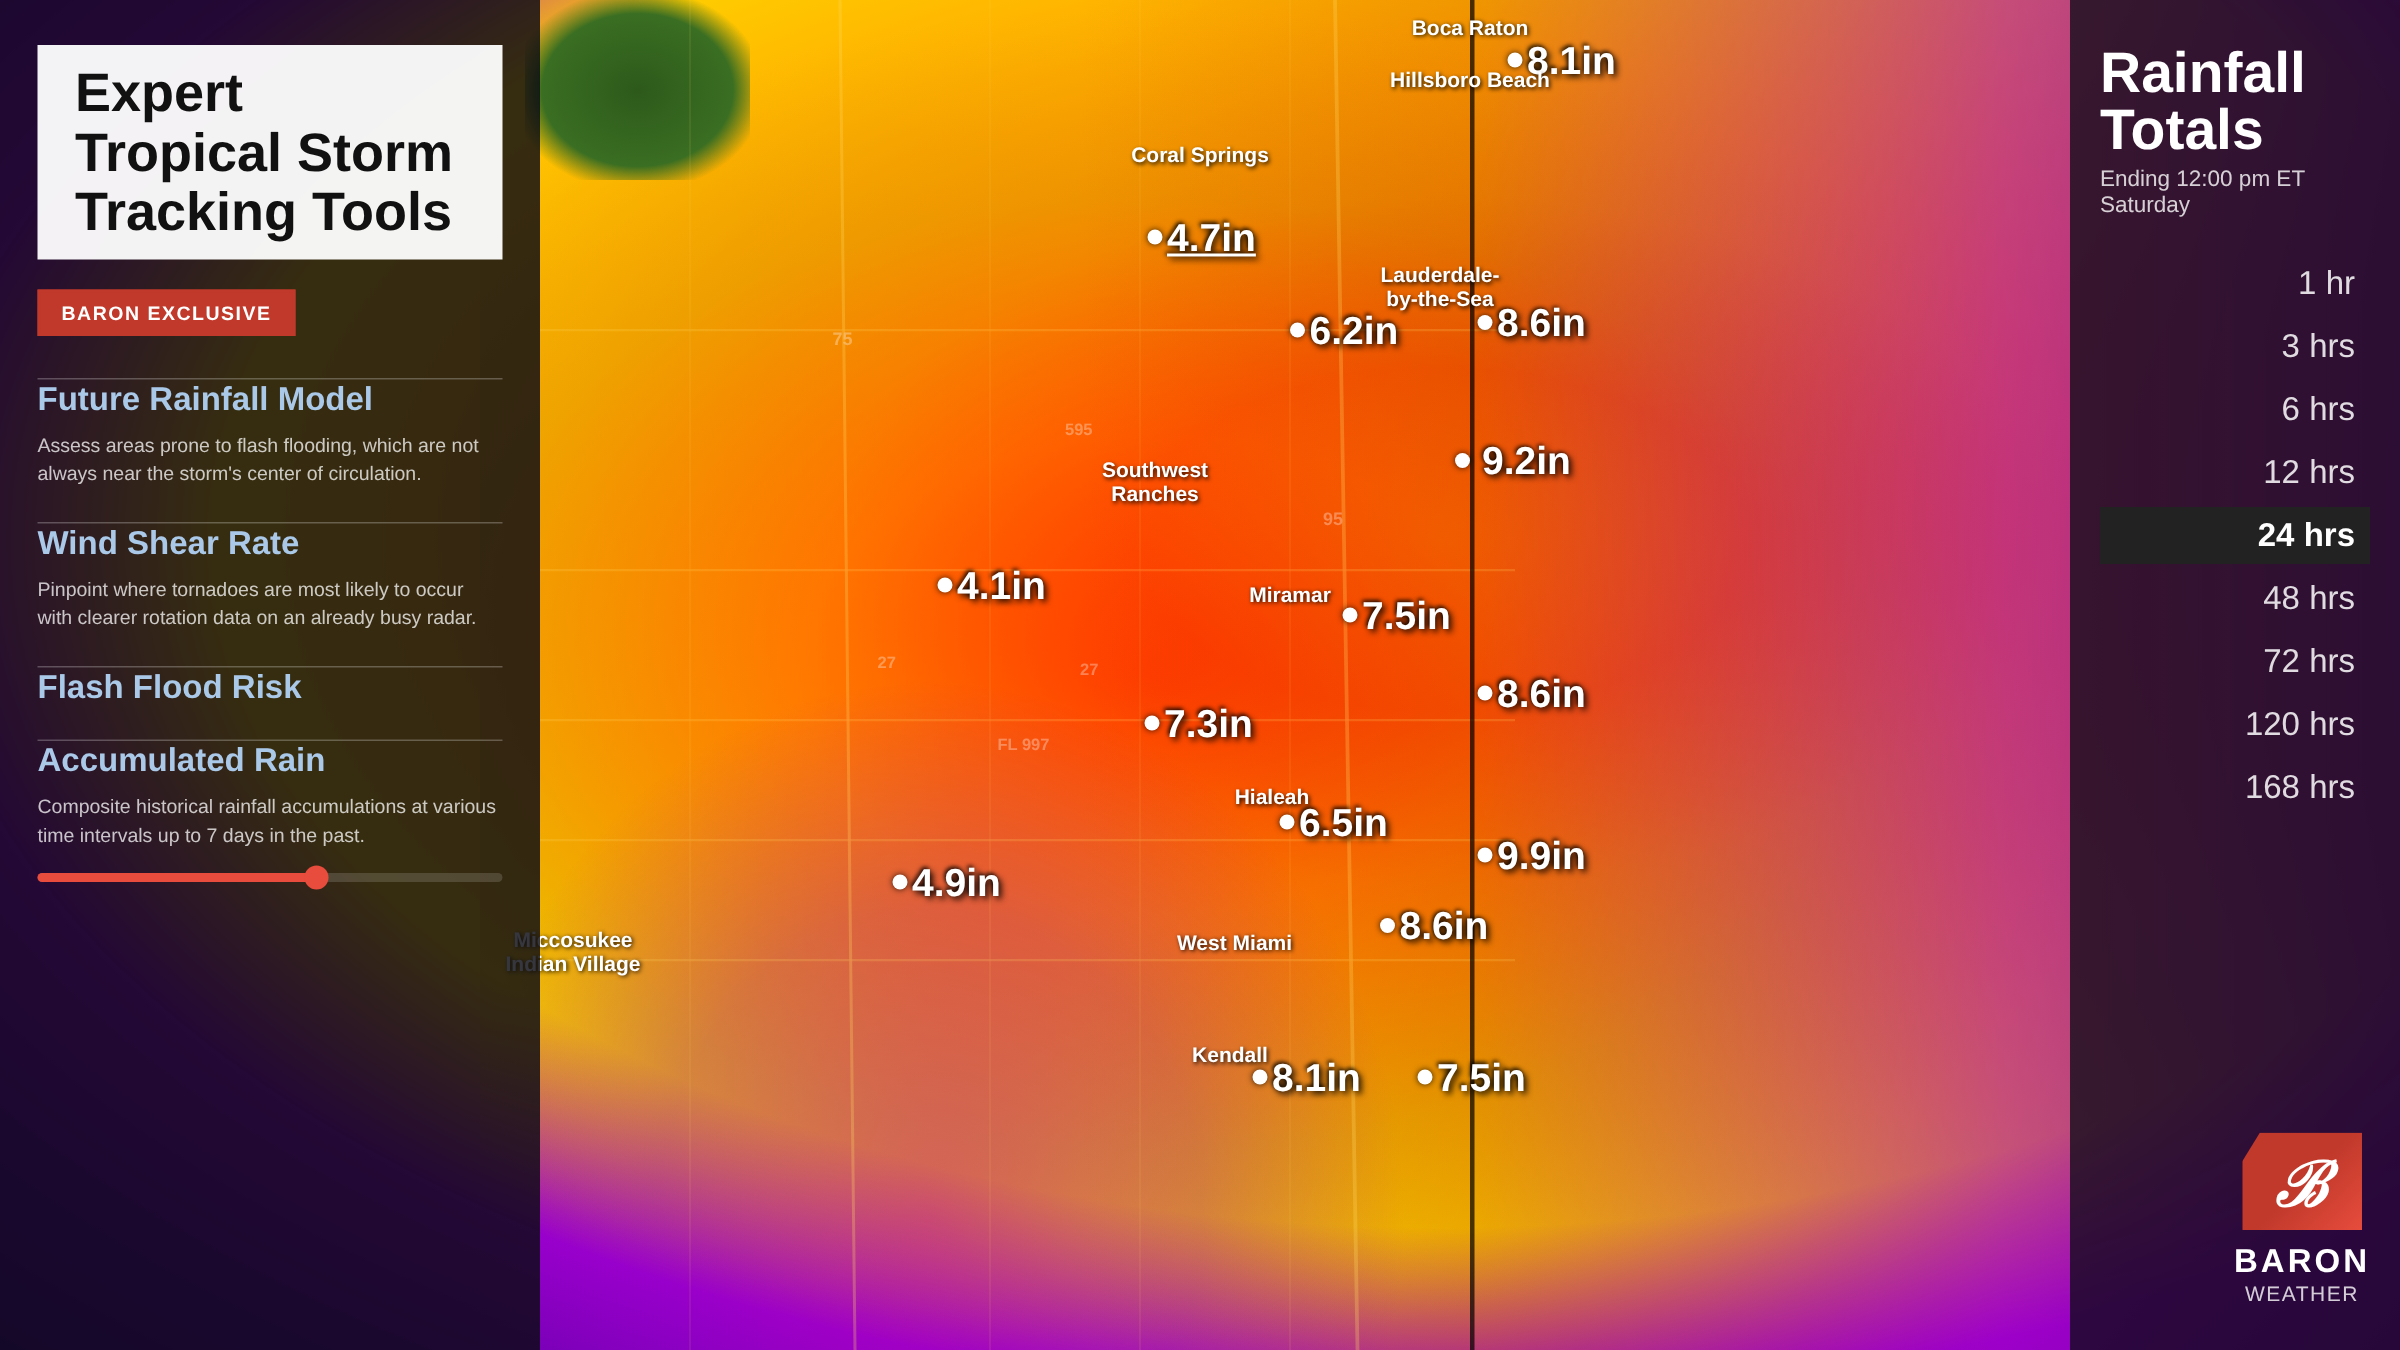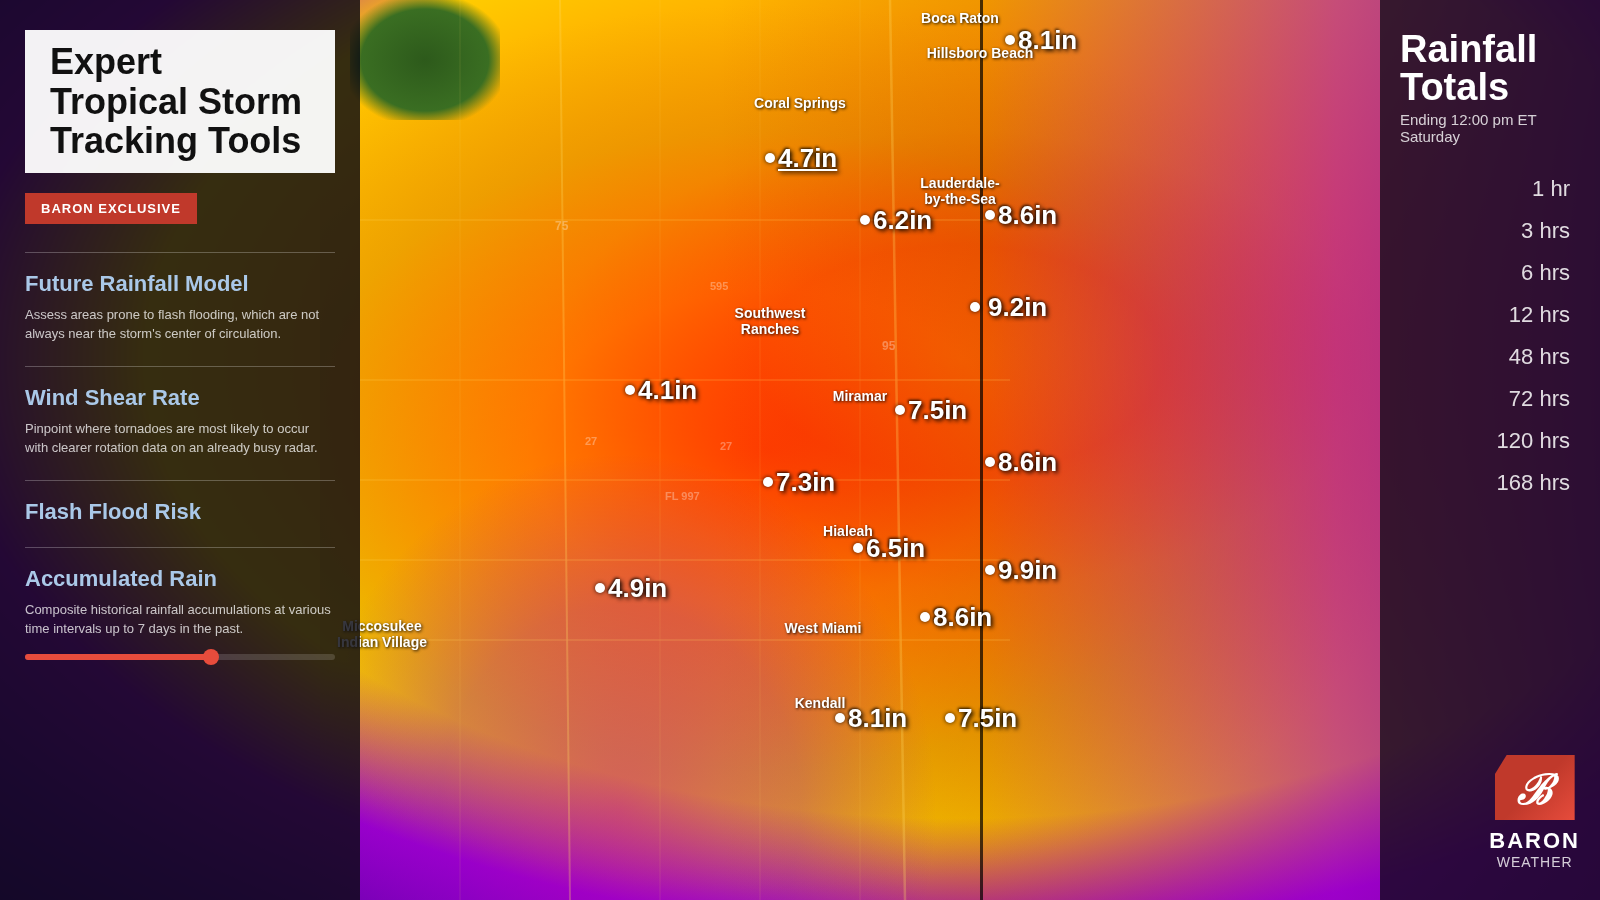--- a/index.html
+++ b/index.html
@@ -88,21 +88,20 @@
       font-weight: 900;
       padding: 6px 14px;
       letter-spacing: 1px;
       margin-bottom: 28px;
       border: 2px solid #c0392b;
     }
 
     .feature-section {
       margin-bottom: 22px;
       border-top: 1px solid rgba(255,255,255,0.25);
-      padding-top: 18px;
     }
 
     .feature-section:first-of-type {
       border-top: none;
     }
 
     .feature-title {
       font-size: 22px;
       font-weight: 700;
       color: #aac8e8;
@@ -345,20 +344,21 @@
 
 <div class="right-panel">
   <div class="rainfall-title">Rainfall Totals</div>
   <div class="rainfall-subtitle">Ending 12:00 pm ET Saturday</div>
 
   <div id="time-options-container">
   <div class="time-option">1 hr</div>
       <div class="time-option">3 hrs</div>
       <div class="time-option">6 hrs</div>
       <div class="time-option">12 hrs</div>
+      <div class="time-option active">24 hrs</div>
       <div class="time-option">48 hrs</div>
       <div class="time-option">72 hrs</div>
       <div class="time-option">120 hrs</div>
       <div class="time-option">168 hrs</div>
     </div>
 
   <div class="baron-logo">
     <div class="baron-logo-icon">
       <span class="baron-logo-b">ℬ</span>
     </div>
@@ -394,21 +394,21 @@
     <div class="rain-label" style="left: 608px; top: 573px;">4.9in</div>
     <div class="rain-dot" style="left: 920px; top: 612px;"></div>
     <div class="rain-label" style="left: 933px; top: 602px;">8.6in</div>
     <div class="rain-dot" style="left: 835px; top: 713px;"></div>
     <div class="rain-label" style="left: 848px; top: 703px;">8.1in</div>
     <div class="rain-dot" style="left: 945px; top: 713px;"></div>
     <div class="rain-label" style="left: 958px; top: 703px;">7.5in</div>
   </div>
 
 <div id="city-labels-container">
-    <div class="city-label" style="left: 960px; top: 10px; transform: translateX(-50%);">Boca Raton</div>
+    <div class="city-label" style="left: 980px; top: 10px; transform: translateX(-50%);">Boca Raton</div>
     <div class="city-label" style="left: 980px; top: 45px; transform: translateX(-50%);">Hillsboro Beach</div>
     <div class="city-label" style="left: 800px; top: 95px; transform: translateX(-50%);">Coral Springs</div>
     <div class="city-label" style="left: 960px; top: 175px; transform: translateX(-50%);">Lauderdale-<br>by-the-Sea</div>
     <div class="city-label" style="left: 770px; top: 305px; transform: translateX(-50%);">Southwest<br>Ranches</div>
     <div class="city-label" style="left: 860px; top: 388px; transform: translateX(-50%);">Miramar</div>
     <div class="city-label" style="left: 848px; top: 523px; transform: translateX(-50%);">Hialeah</div>
     <div class="city-label" style="left: 823px; top: 620px; transform: translateX(-50%);">West Miami</div>
     <div class="city-label" style="left: 820px; top: 695px; transform: translateX(-50%);">Kendall</div>
     <div class="city-label" style="left: 382px; top: 618px; transform: translateX(-50%);">Miccosukee<br>Indian Village</div>
   </div>

